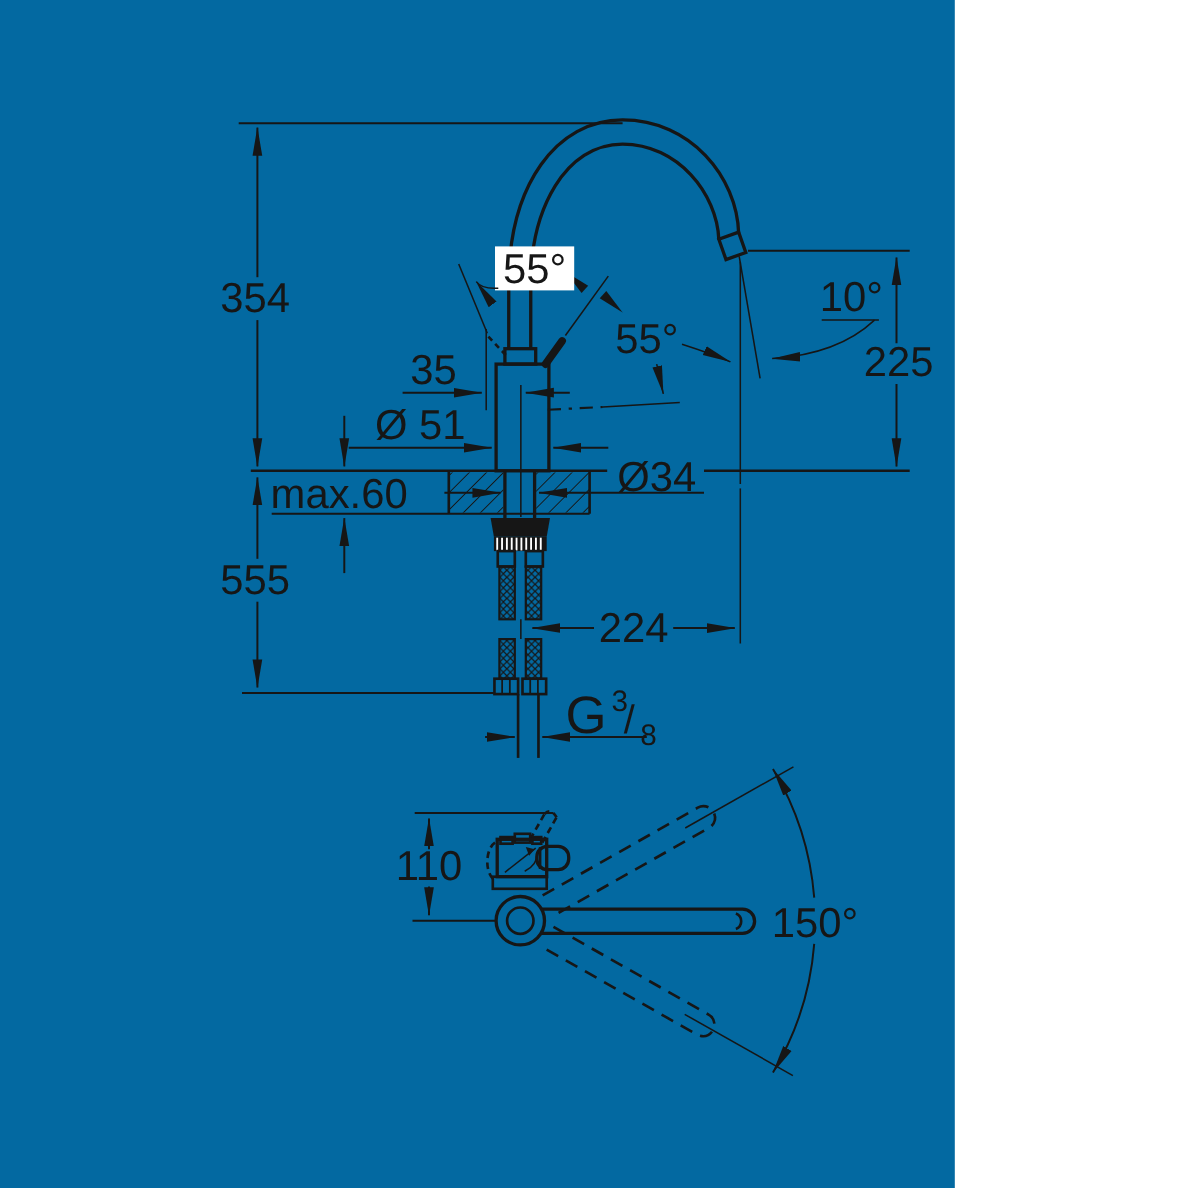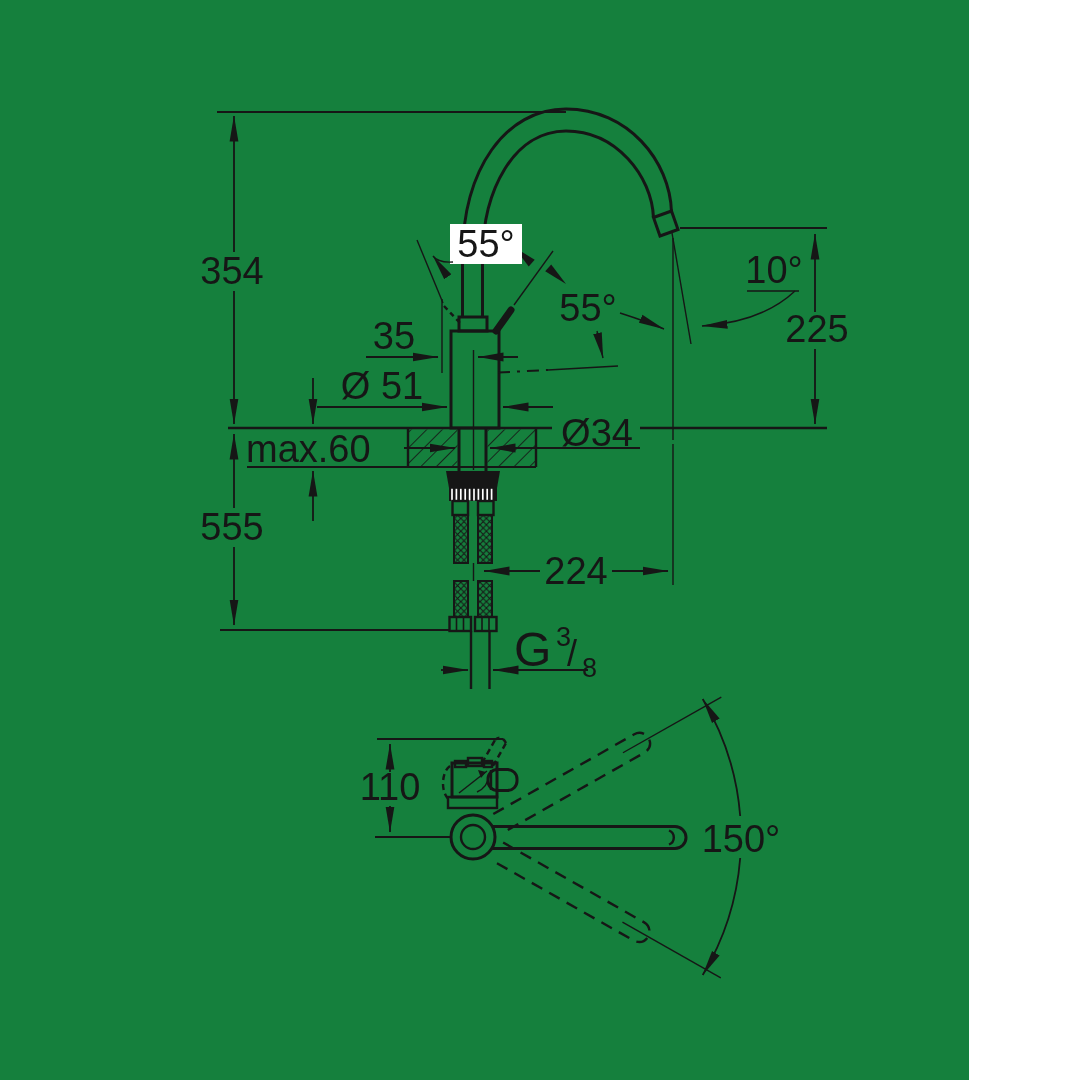--- a/index.html
+++ b/index.html
@@ -1,16 +1,16 @@
 <!DOCTYPE html>
 <html><head>
 <meta charset="utf-8">
 <style>
   html,body{margin:0;padding:0;background:#fff;}
-  #canvas{position:relative;width:969px;height:1080px;background:#15803d;overflow:hidden;}
+  #canvas{position:relative;width:868px;height:1080px;background:#0369a1;overflow:hidden;}
   svg{display:block;}
   text{font-family:"Liberation Sans","DejaVu Sans",sans-serif;fill:#161616;}
   .dim{font-size:38px;text-anchor:middle;}
   .dimL{font-size:38px;text-anchor:start;}
   .gBig{font-size:48px;text-anchor:start;}
   .gFrac{font-size:27px;text-anchor:start;}
   .gSlash{font-size:36px;text-anchor:start;}
   .ol{stroke:#161616;fill:none;stroke-width:3;}
   .ol2{stroke:#161616;fill:none;stroke-width:2.4;}
   .dl{stroke:#161616;fill:none;stroke-width:1.8;}

